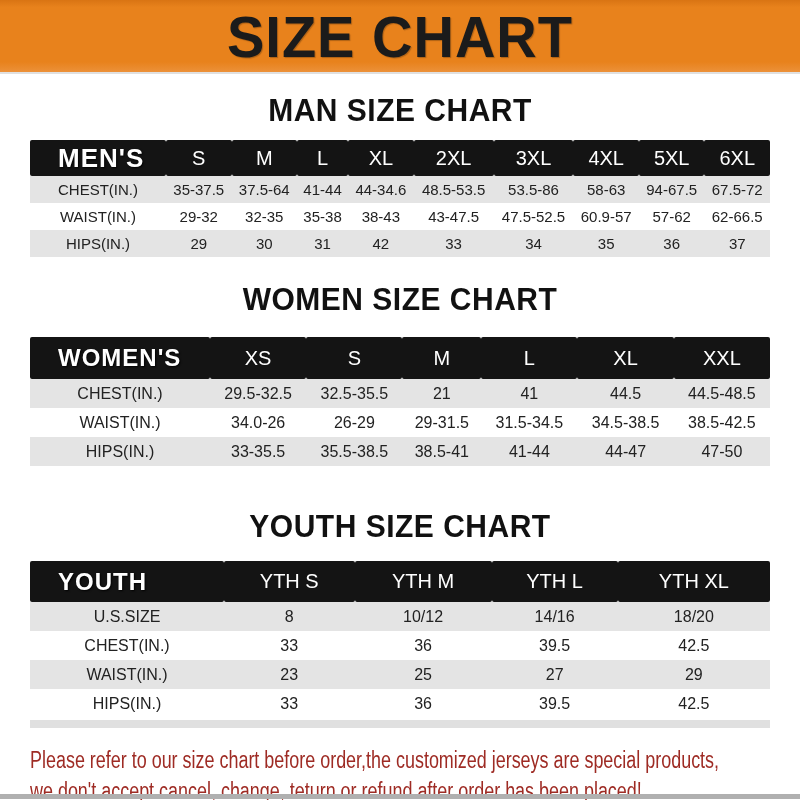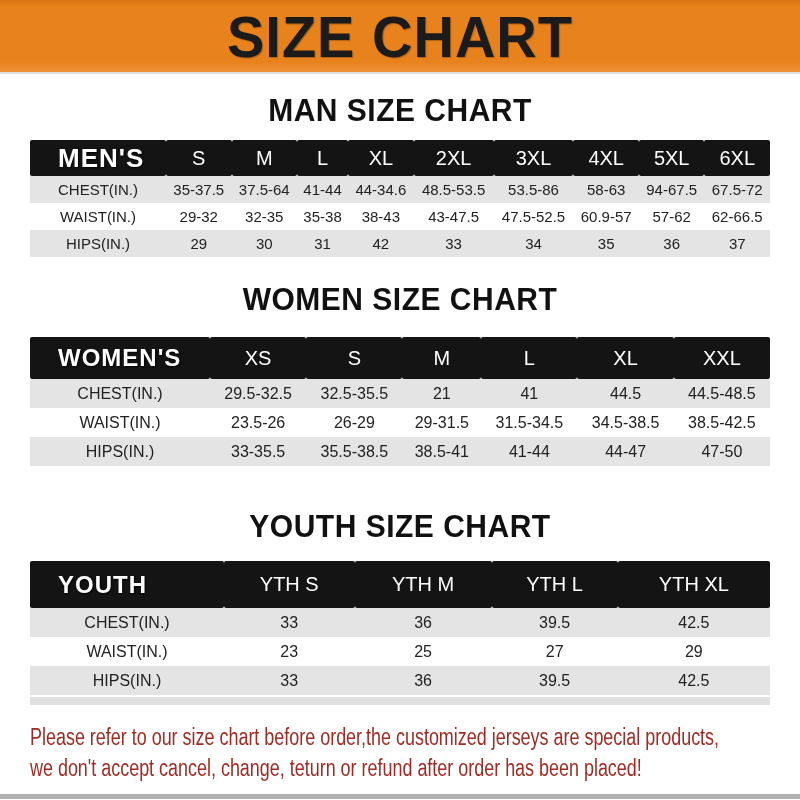--- a/index.html
+++ b/index.html
@@ -82,21 +82,21 @@
   
   [data-section="0"] thead tr { height: 36px; }
   [data-section="0"] tbody tr { height: 27px; }
   [data-section="0"] th.group-label { font-size: 26px; width: 104px; }
   [data-section="0"] tbody td { font-size: 15px; }
   
   [data-section="1"] thead tr { height: 42px; }
   [data-section="1"] tbody tr { height: 29px; }
   [data-section="1"] th.group-label { font-size: 24px; width: 148px; }
   
-  [data-section="2"] thead tr { height: 47px; }
+  [data-section="2"] thead tr { height: 41px; }
   [data-section="2"] tbody tr { height: 29px; }
   [data-section="2"] th.group-label { font-size: 24px; width: 162px; }
   .footer-strip {
     width: 740px; height: 8px;
     background: #e0e0e0;
     margin-top: 2px;
   }
 
   
   .disclaimer {
@@ -202,21 +202,21 @@
           <td>CHEST(IN.)</td>
           <td>29.5-32.5</td>
           <td>32.5-35.5</td>
           <td>21</td>
           <td>41</td>
           <td>44.5</td>
           <td>44.5-48.5</td>
         </tr>
         <tr>
           <td>WAIST(IN.)</td>
-          <td>23.5-26</td>
+          <td>34.0-26</td>
           <td>26-29</td>
           <td>29-31.5</td>
           <td>31.5-34.5</td>
           <td>34.5-38.5</td>
           <td>38.5-42.5</td>
         </tr>
         <tr>
           <td>HIPS(IN.)</td>
           <td>33-35.5</td>
           <td>35.5-38.5</td>
@@ -236,20 +236,27 @@
       <tr>
         <th class="group-label">YOUTH</th>
       <th>YTH S</th>
           <th>YTH M</th>
           <th>YTH L</th>
           <th>YTH XL</th>
         </tr>
     </thead>
     <tbody>
         <tr>
+          <td>U.S.SIZE</td>
+          <td>8</td>
+          <td>10/12</td>
+          <td>14/16</td>
+          <td>18/20</td>
+        </tr>
+        <tr>
           <td>CHEST(IN.)</td>
           <td>33</td>
           <td>36</td>
           <td>39.5</td>
           <td>42.5</td>
         </tr>
         <tr>
           <td>WAIST(IN.)</td>
           <td>23</td>
           <td>25</td>

